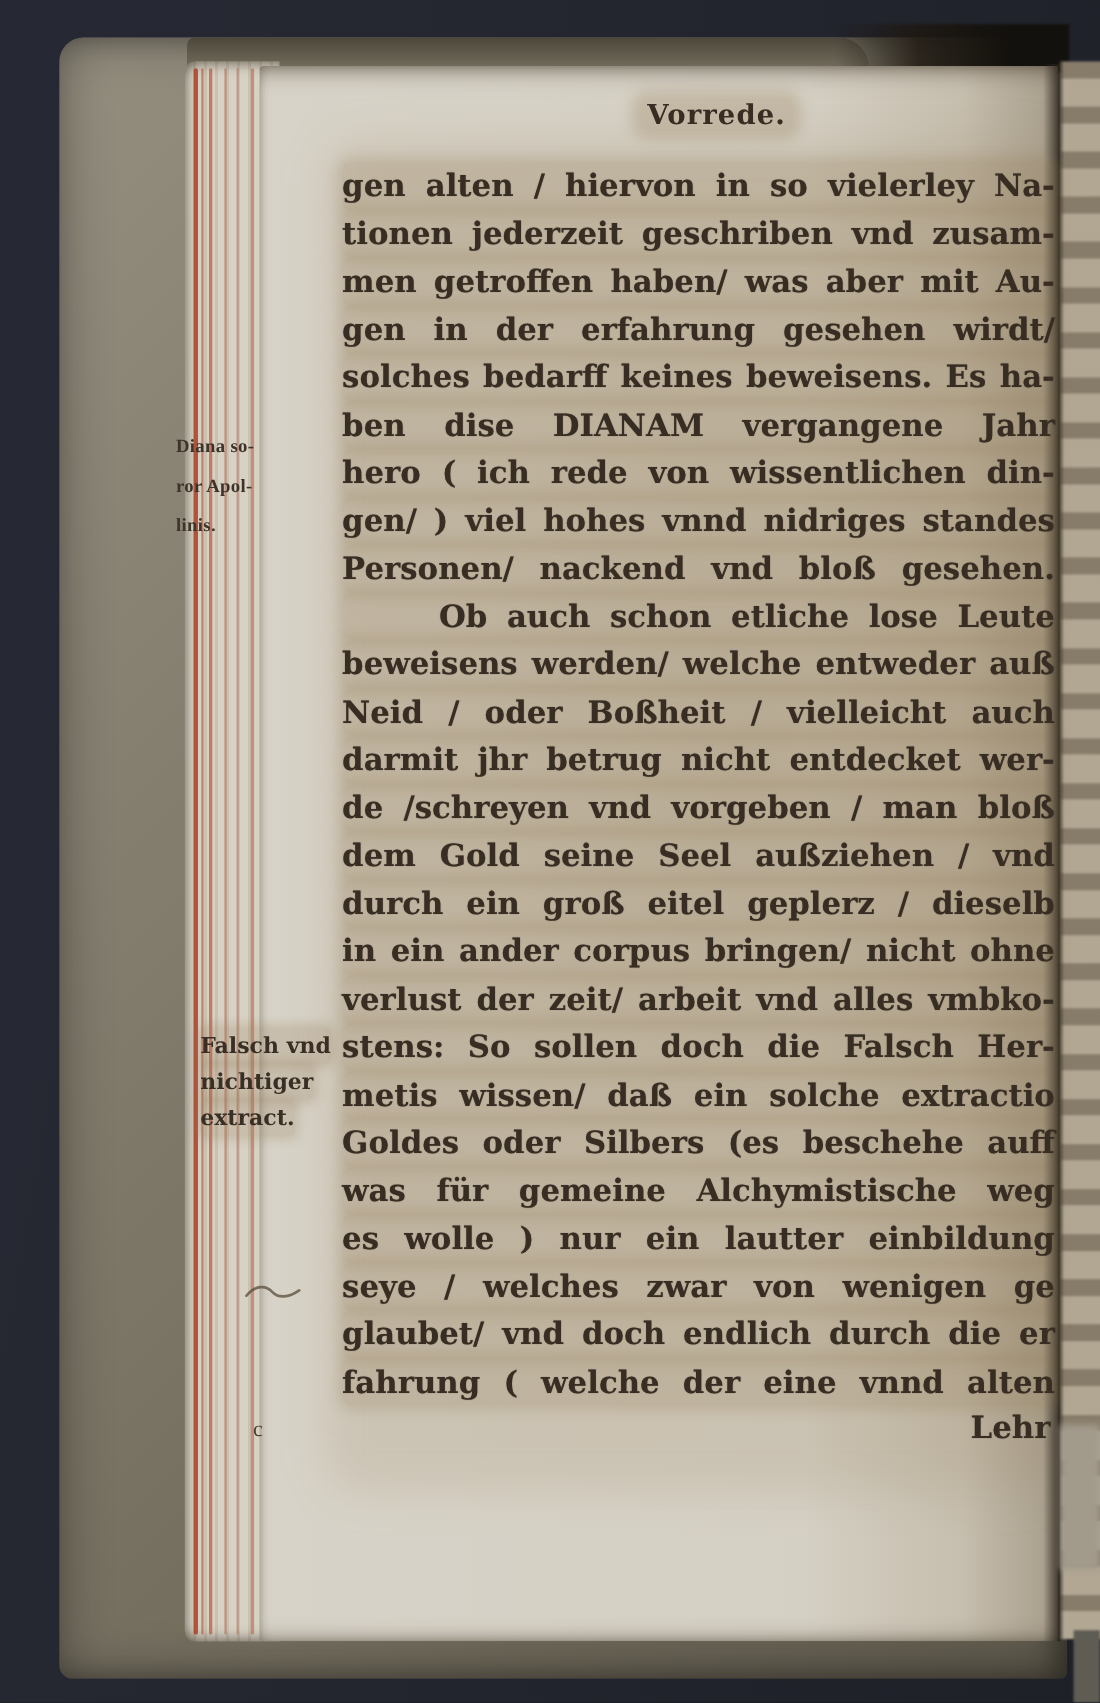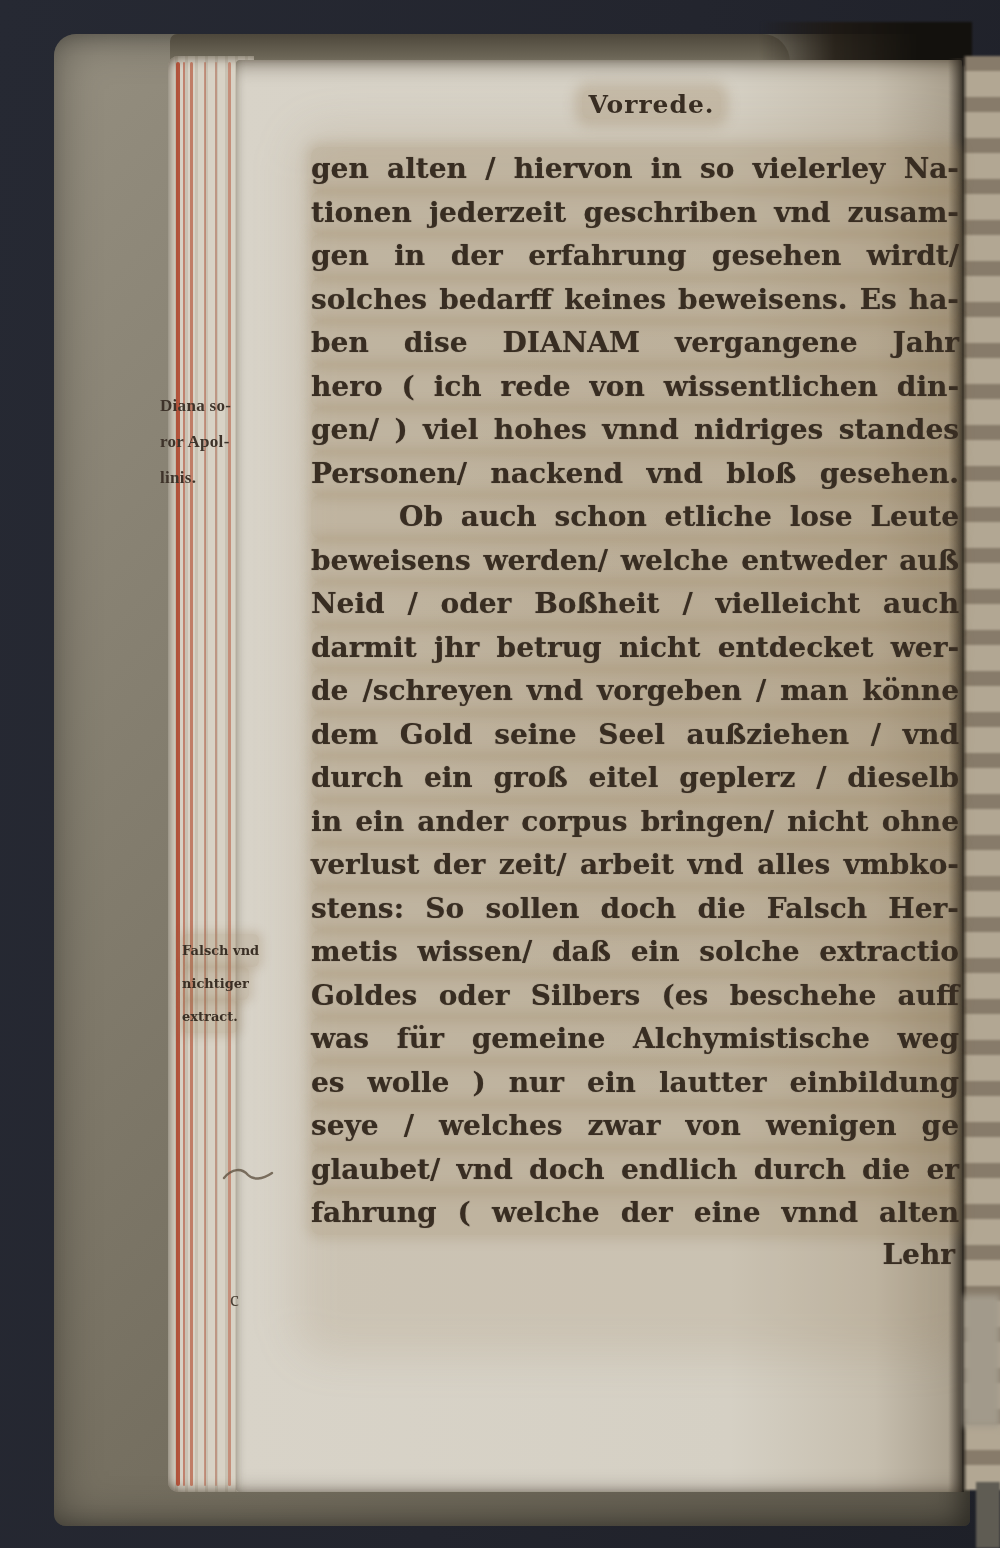--- a/index.html
+++ b/index.html
@@ -96,21 +96,21 @@
     display:block;text-align:right;line-height:40px;padding-right:4px;
   }
   
   .note1{
     position:absolute;left:160px;top:388px;width:134px;
     font-family:"Liberation Serif", serif;font-size:17px;line-height:36px;
     color:#3e332a;font-weight:bold;letter-spacing:.3px;
   }
   .note2{
     position:absolute;left:182px;top:934px;width:122px;
-    font-size:13px;line-height:33px;font-weight:bold;color:#3a2f25;
+    font-size:20px;line-height:33px;font-weight:bold;color:#3a2f25;
   }
   .note2 .nl{
     background:rgba(146,118,80,.22);box-shadow:0 0 9px 4px rgba(146,118,80,.22);
     border-radius:6px;display:inline-block;
   }
   
   .squiggle{position:absolute;left:222px;top:1166px;width:52px;height:20px;opacity:.75;}
   .cmark{
     position:absolute;left:230px;top:1288px;font-size:20px;color:#4c4237;
     font-family:"Liberation Serif", serif;
@@ -154,31 +154,32 @@
 
   <div class="note2">
     <div><span class="nl">Falsch vnd</span></div>
     <div><span class="nl">nichtiger</span></div>
     <div><span class="nl">extract.</span></div>
   </div>
 
   <div class="text-block ink">
     <span class="bline">gen alten / hiervon in so vielerley Na-</span>
     <span class="bline">tionen jederzeit geschriben vnd zusam-</span>
+    <span class="bline">men getroffen haben/ was aber mit Au-</span>
     <span class="bline">gen in der erfahrung gesehen wirdt/</span>
     <span class="bline">solches bedarff keines beweisens. Es ha-</span>
     <span class="bline">ben dise DIANAM vergangene Jahr</span>
     <span class="bline">hero ( ich rede von wissentlichen din-</span>
     <span class="bline">gen/ ) viel hohes vnnd nidriges standes</span>
     <span class="bline">Personen/ nackend vnd bloß gesehen.</span>
     <span class="bline indent">Ob auch schon etliche lose Leute</span>
     <span class="bline">beweisens werden/ welche entweder auß</span>
     <span class="bline">Neid / oder Boßheit / vielleicht auch</span>
     <span class="bline">darmit jhr betrug nicht entdecket wer-</span>
-    <span class="bline">de /schreyen vnd vorgeben / man könne</span>
+    <span class="bline">de /schreyen vnd vorgeben / man bloß</span>
     <span class="bline">dem Gold seine Seel außziehen / vnd</span>
     <span class="bline">durch ein groß eitel geplerz / dieselb</span>
     <span class="bline">in ein ander corpus bringen/ nicht ohne</span>
     <span class="bline">verlust der zeit/ arbeit vnd alles vmbko-</span>
     <span class="bline">stens: So sollen doch die Falsch Her-</span>
     <span class="bline">metis wissen/ daß ein solche extractio</span>
     <span class="bline">Goldes oder Silbers (es beschehe auff</span>
     <span class="bline">was für gemeine Alchymistische weg</span>
     <span class="bline">es wolle ) nur ein lautter einbildung</span>
     <span class="bline">seye / welches zwar von wenigen ge</span>

